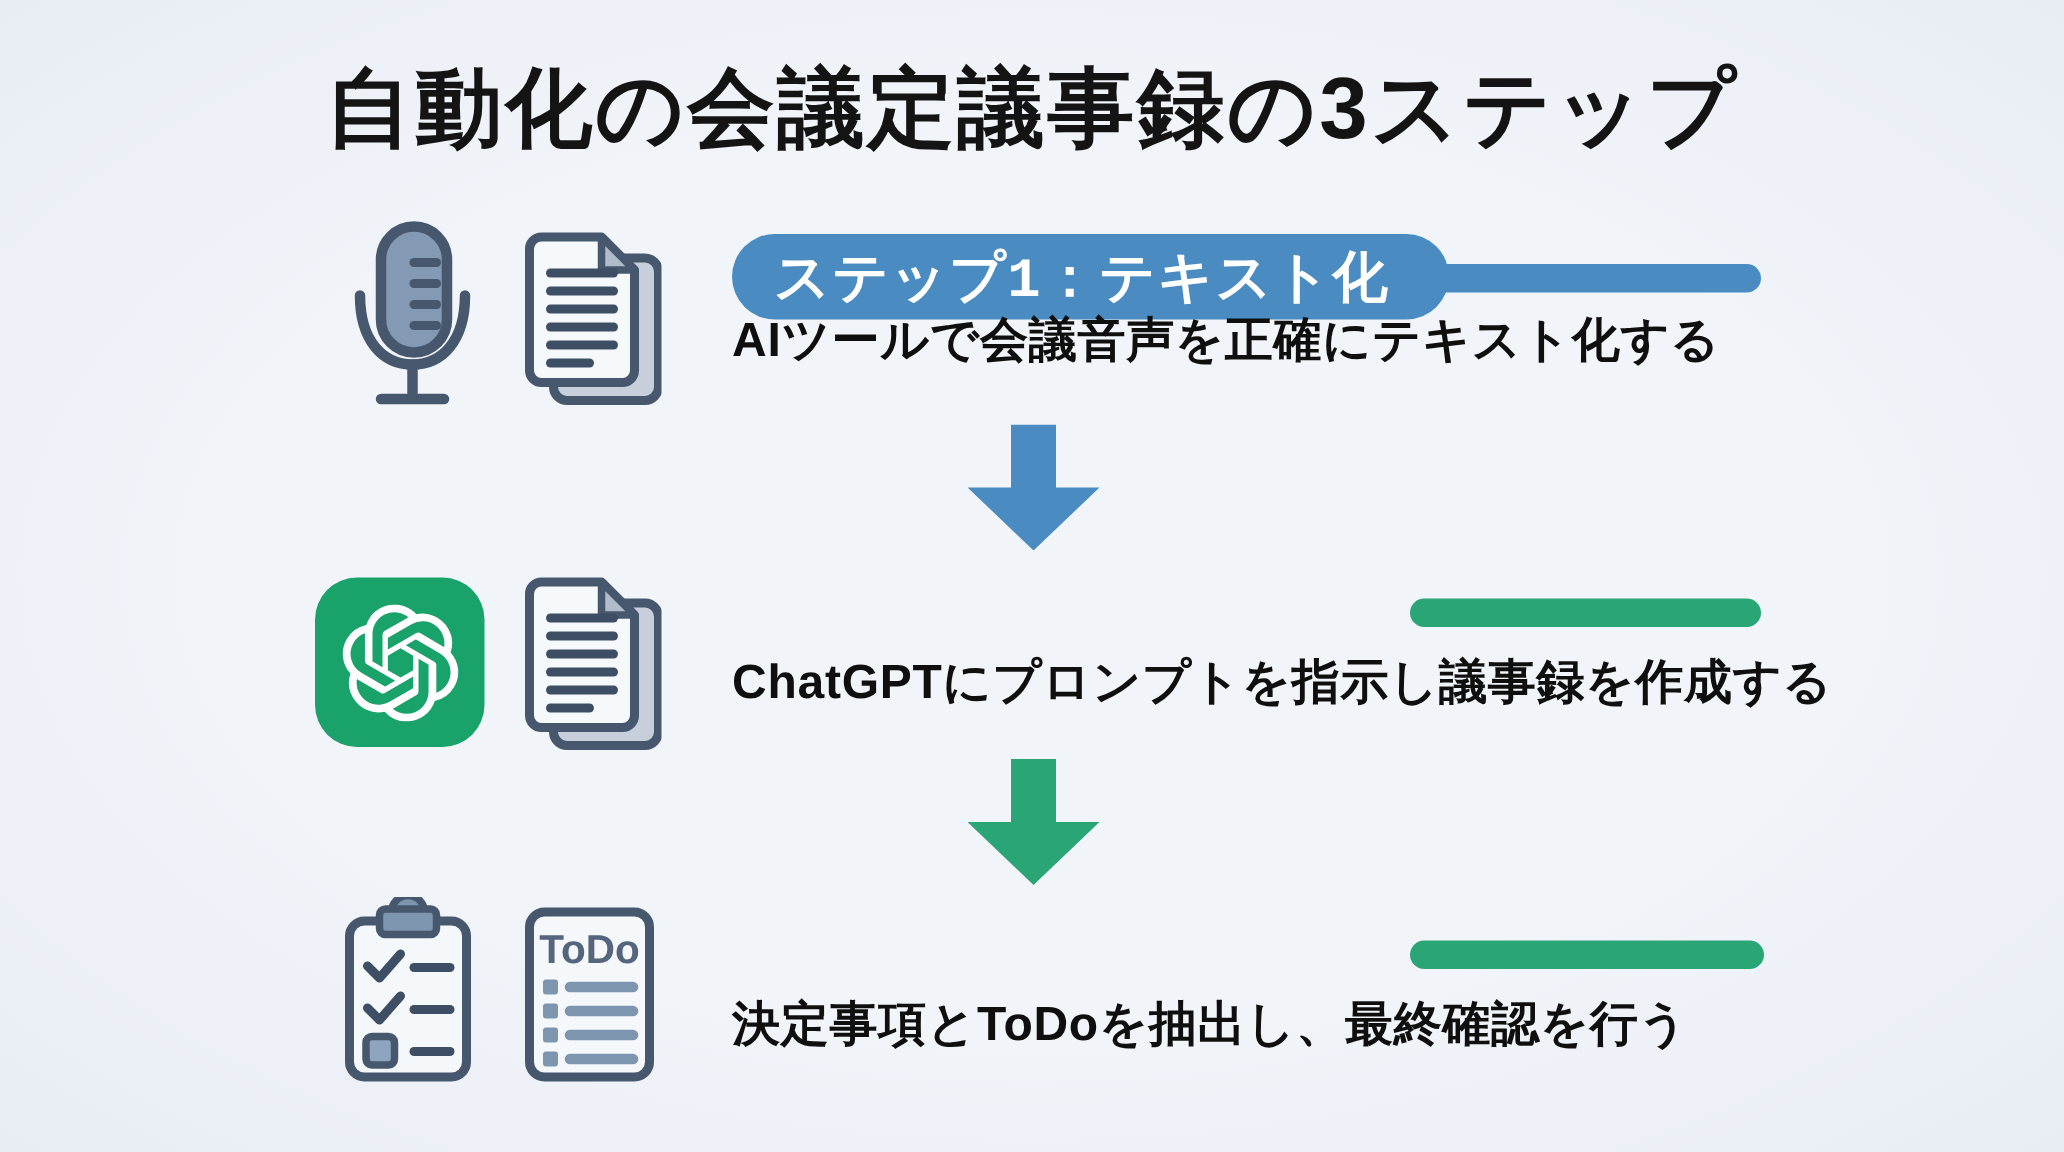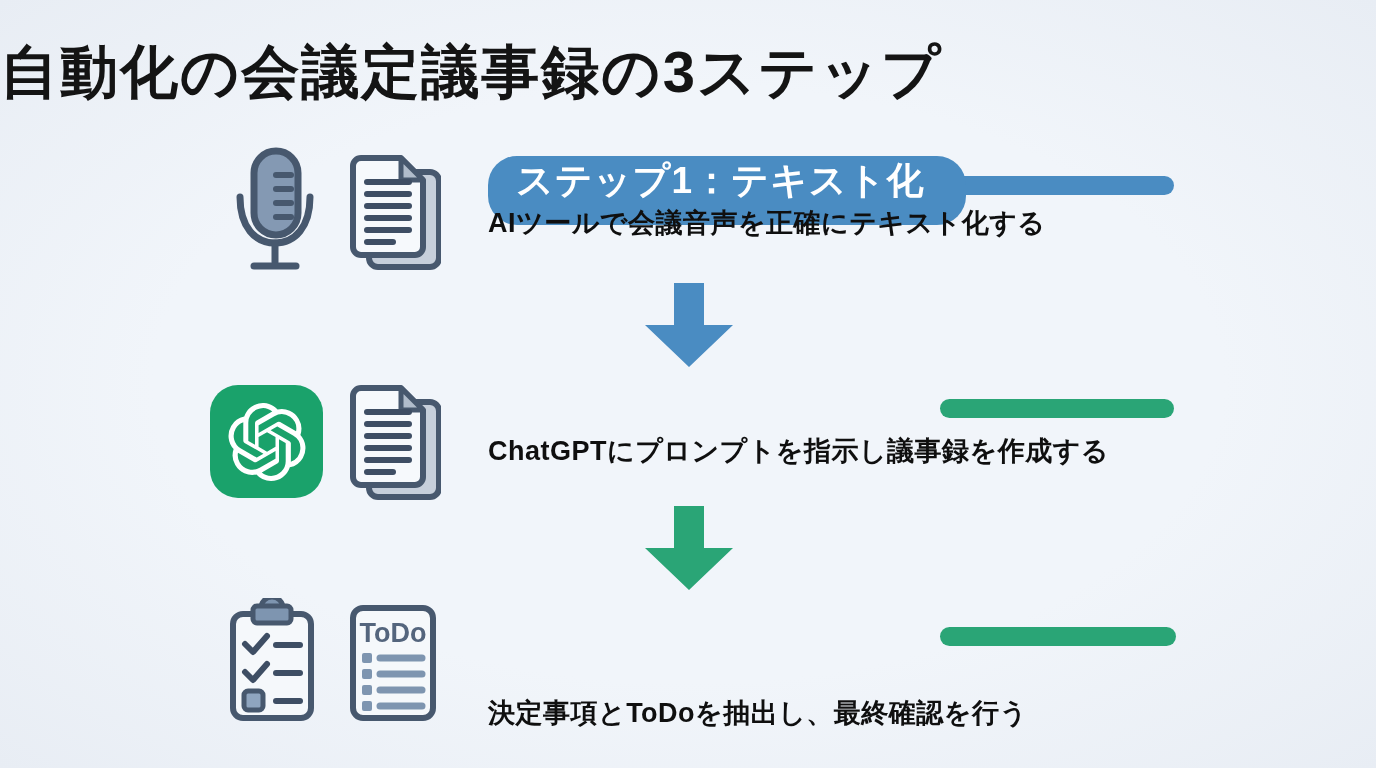--- a/index.html
+++ b/index.html
@@ -5,37 +5,39 @@
   html,body{margin:0;padding:0;}
   .canvas{
     position:relative;
     width:1376px;height:768px;
     background:radial-gradient(ellipse at center,#f1f5fa 55%,#e8edf4 100%);
     overflow:hidden;
     font-family:"Liberation Sans","DejaVu Sans",sans-serif;
   }
   .title{
     position:absolute;top:34px;left:0;width:100%;
+    text-align:center;
     font-size:58px;font-weight:bold;letter-spacing:2px;
     color:#141414;margin:0;
   }
   .pill{
-    position:absolute;height:69px;width:478px;
+    position:absolute;height:57px;width:478px;
     border-radius:29px;
-    display:flex;
+    display:flex;align-items:center;
     padding-left:28px;box-sizing:border-box;
     color:#ffffff;font-weight:bold;font-size:37px;letter-spacing:1px;
     white-space:nowrap;
+    font-family:Liberation Mono, monospace;
   }
   .tail{position:absolute;height:19px;border-radius:10px;}
   .blue{background:#4a8cc2;}
   .green{background:#2aa576;}
   .desc{
     position:absolute;
-    font-size:27px;font-weight:bold;color:#0f0f0f;
+    font-size:32px;font-weight:bold;color:#0f0f0f;
     letter-spacing:0.5px;white-space:nowrap;margin:0;
   }
   .icon{position:absolute;}
   .gpt-badge{
     position:absolute;left:210px;top:385px;width:113px;height:113px;
     background:#1aa26b;border-radius:28px;
     display:flex;align-items:center;justify-content:center;
   }
   .arrow{position:absolute;width:88px;height:84px;}
 </style>
@@ -135,15 +137,15 @@
     </g>
     <g stroke="#7e95b0" stroke-width="7" stroke-linecap="round">
       <line x1="32" y1="54" x2="74" y2="54"></line>
       <line x1="32" y1="70" x2="74" y2="70"></line>
       <line x1="32" y1="86" x2="74" y2="86"></line>
       <line x1="32" y1="102" x2="74" y2="102"></line>
     </g>
   </svg>
 
   <div class="tail green" style="left:940px;top:627px;width:236px;"></div>
-  <p class="desc" style="left:488px;top:695px;">決定事項とToDoを抽出し、最終確認を行う</p>
+  <p class="desc" style="left:488px;top:661px;">決定事項とToDoを抽出し、最終確認を行う</p>
 
 </div>
 
 </body></html>

